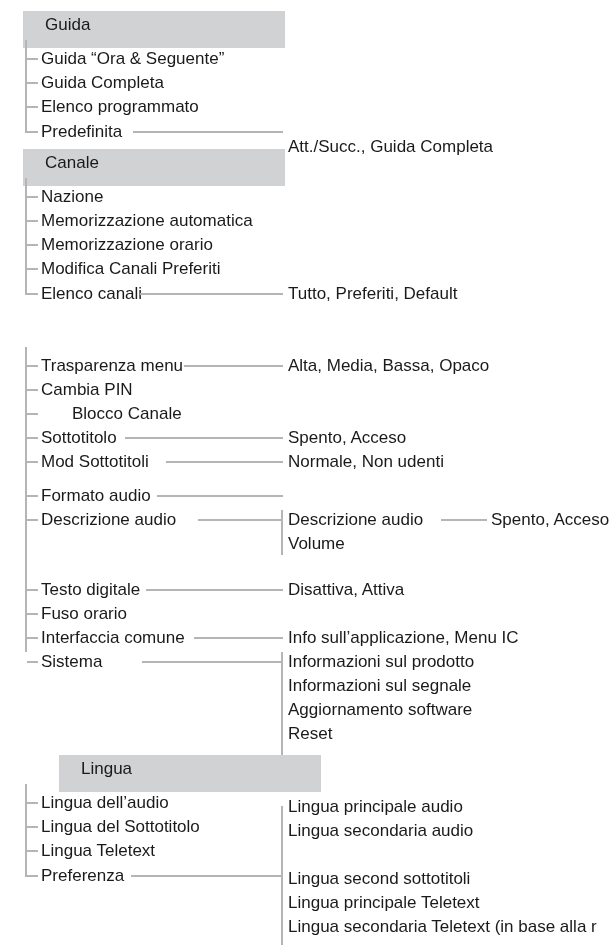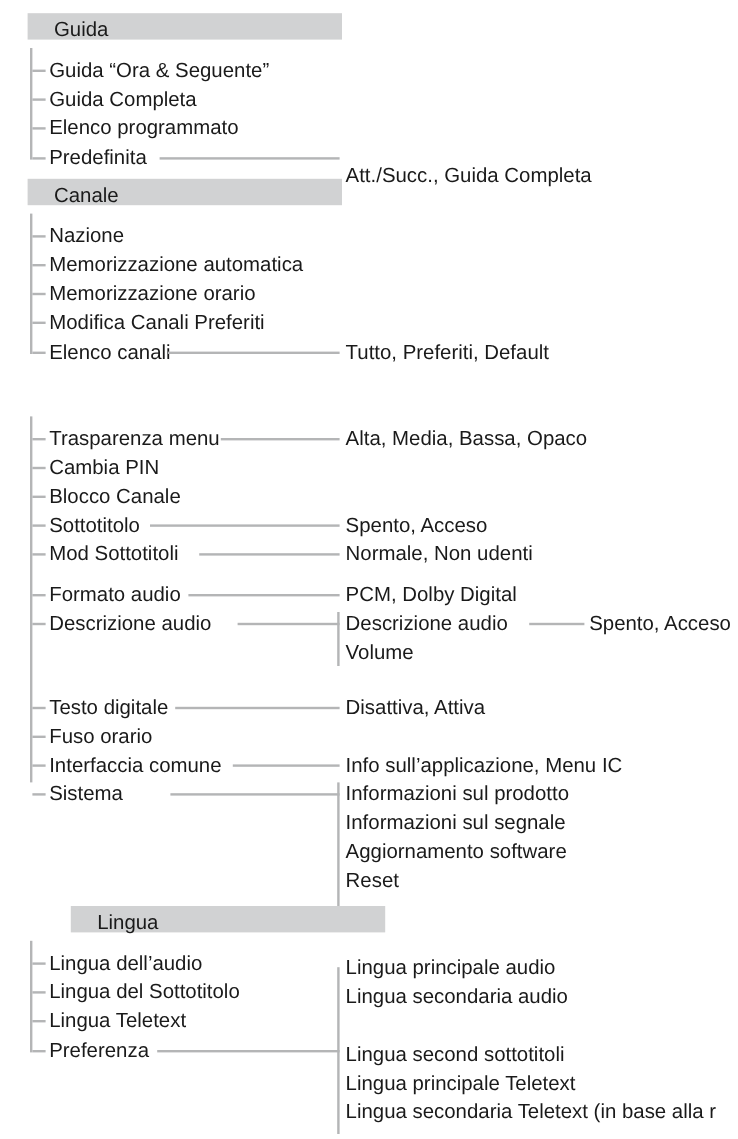--- a/index.html
+++ b/index.html
@@ -19,21 +19,21 @@
     position: absolute;
     left: 0; top: 0;
     width: 615px;
     height: 949px;
   }
   .sec-header {
     position: absolute;
     background: #d1d2d3;
     left: 23px;
     width: 262px;
-    height: 22px;
+    height: 37px;
   }
   .sec-header .sec-title {
     position: absolute;
     left: 22px;
     top: 3px;
     font-size: 17px;
     line-height: 21px;
     color: #1a1a1a;
     white-space: nowrap;
   }
@@ -126,36 +126,35 @@
 
   <div class="tick" style="top:365px;"></div>
   <div class="item-label" style="top:355px;">Trasparenza menu</div>
   <div class="connector" style="left:184px;top:365px;width:99px;"></div>
   <div class="rightcol" style="left:288px;top:355px;">Alta, Media, Bassa, Opaco</div>
 
   <div class="tick" style="top:389px;"></div>
   <div class="item-label" style="top:379px;">Cambia PIN</div>
 
   <div class="tick" style="top:413px;"></div>
-  <div class="item-label" style="top:403px;">Blocco Canale</div>
+  <div class="item-label" style="top:403px;margin-left:31px;">Blocco Canale</div>
 
   <div class="tick" style="top:437px;"></div>
   <div class="item-label" style="top:427px;">Sottotitolo</div>
   <div class="connector" style="left:125px;top:437px;width:158px;"></div>
   <div class="rightcol" style="left:288px;top:427px;">Spento, Acceso</div>
 
   <div class="tick" style="top:461px;"></div>
   <div class="item-label" style="top:451px;">Mod Sottotitoli</div>
   <div class="connector" style="left:166px;top:461px;width:117px;"></div>
   <div class="rightcol" style="left:288px;top:451px;">Normale, Non udenti</div>
 
   <div class="tick" style="top:495px;"></div>
   <div class="item-label" style="top:485px;">Formato audio</div>
   <div class="connector" style="left:157px;top:495px;width:126px;"></div>
-  <div class="rightcol" style="left:288px;top:485px;">PCM, Dolby Digital</div>
 
   <div class="tick" style="top:519px;"></div>
   <div class="item-label" style="top:509px;">Descrizione audio</div>
   <div class="connector" style="left:198px;top:519px;width:85px;"></div>
   <div class="vbracket" style="left:281px;top:510px;height:45px;"></div>
   <div class="rightcol" style="left:288px;top:509px;">Descrizione audio</div>
   <div class="connector" style="left:441px;top:519px;width:46px;"></div>
   <div class="rightcol" style="left:491px;top:509px;">Spento, Acceso</div>
   <div class="rightcol" style="left:288px;top:533px;">Volume</div>
 

